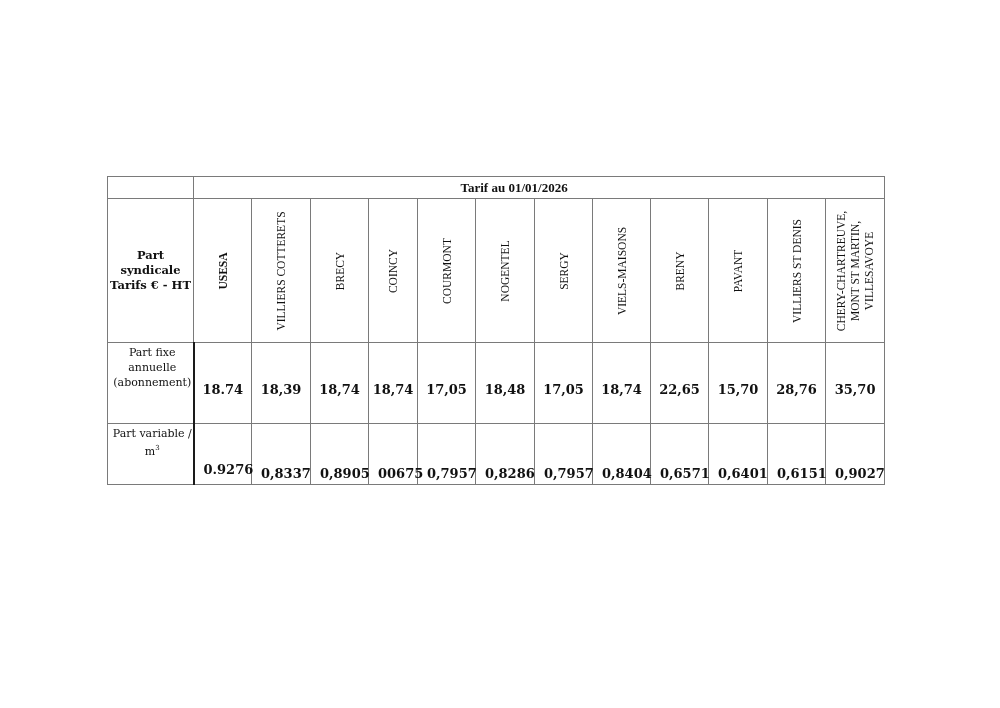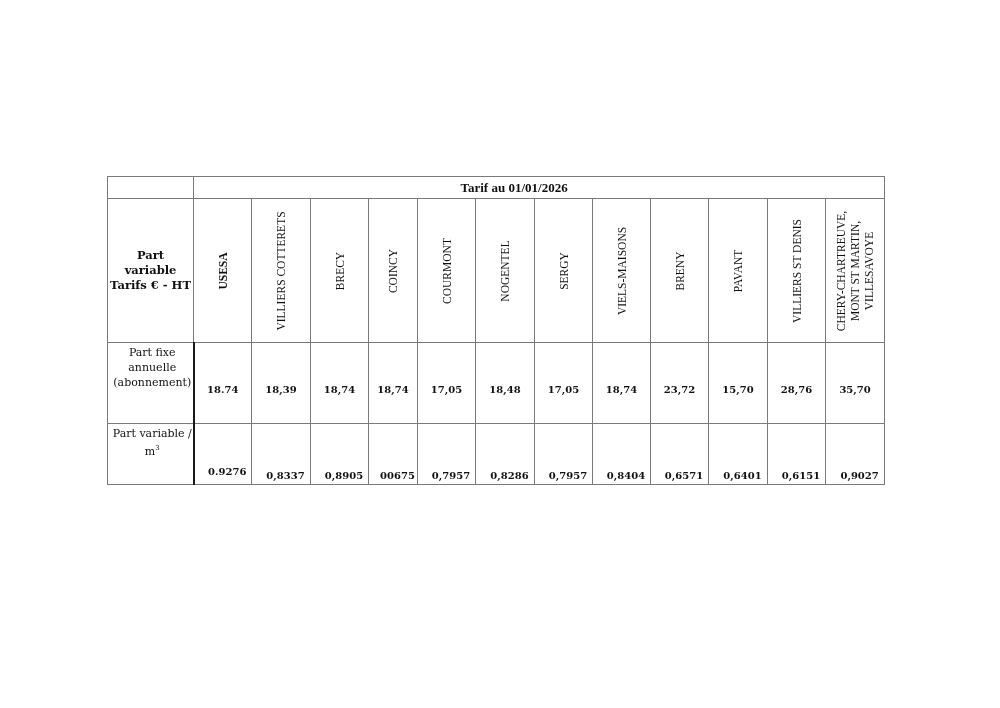--- a/index.html
+++ b/index.html
@@ -38,21 +38,21 @@
     font-family: "Liberation Serif", "DejaVu Serif", serif;
     font-size: 11.5px; line-height: 14px; text-align: center;
   }
   .vhead .vt.bold { font-weight: bold; }
   .row-label {
     font-size: 11px; line-height: 15px; vertical-align: top !important;
     padding: 2px 0 0 4px !important; text-align: center;
     font-family: "DejaVu Serif", serif;
   }
   .val {
-    font-weight: bold; font-size: 10px; text-align: center;
+    font-weight: bold; font-size: 13px; text-align: center;
     font-family: "DejaVu Serif", serif;
   }
   tr.fixe-row .val { vertical-align: middle; padding-top: 12px !important; }
   tr.var-row .val { vertical-align: bottom; padding-bottom: 3px !important; }
   tr.var-row .val.first { padding-bottom: 7px !important; }
   .thick-left { border-left: 2px solid #1a1a1a !important; }
   sup { font-size: 7px; }
 </style>
 </head>
 <body>
@@ -75,21 +75,21 @@
         <col class="data-col" style="width:59px">
   </colgroup>
   <tbody>
         <tr class="title-row">
     <td></td>
     <td colspan="12" class="title-cell"><span>Tarif au 01/01/2026</span></td>
   </tr>
   <tr class="head-row">
     <td class="corner-label">
       <div>Part</div>
-      <div>variable</div>
+      <div>syndicale</div>
       <div>Tarifs € - HT</div>
     </td>
     <td class="vhead">
             <div class="vt bold">USESA</div>
           </td>
     <td class="vhead">
             <div class="vt">VILLIERS COTTERETS</div>
           </td>
     <td class="vhead">
             <div class="vt">BRECY</div>
@@ -133,21 +133,21 @@
       <div>(abonnement)</div>
     </td>
     <td class="val thick-left">18.74</td>
     <td class="val">18,39</td>
     <td class="val">18,74</td>
     <td class="val">18,74</td>
     <td class="val">17,05</td>
     <td class="val">18,48</td>
     <td class="val">17,05</td>
     <td class="val">18,74</td>
-    <td class="val">23,72</td>
+    <td class="val">22,65</td>
     <td class="val">15,70</td>
     <td class="val">28,76</td>
     <td class="val">35,70</td>
   </tr>
   <tr class="var-row">
     <td class="row-label">
       <div>Part variable /</div>
       <div><span>m</span><sup>3</sup></div>
     </td>
     <td class="val first thick-left">0.9276</td>

